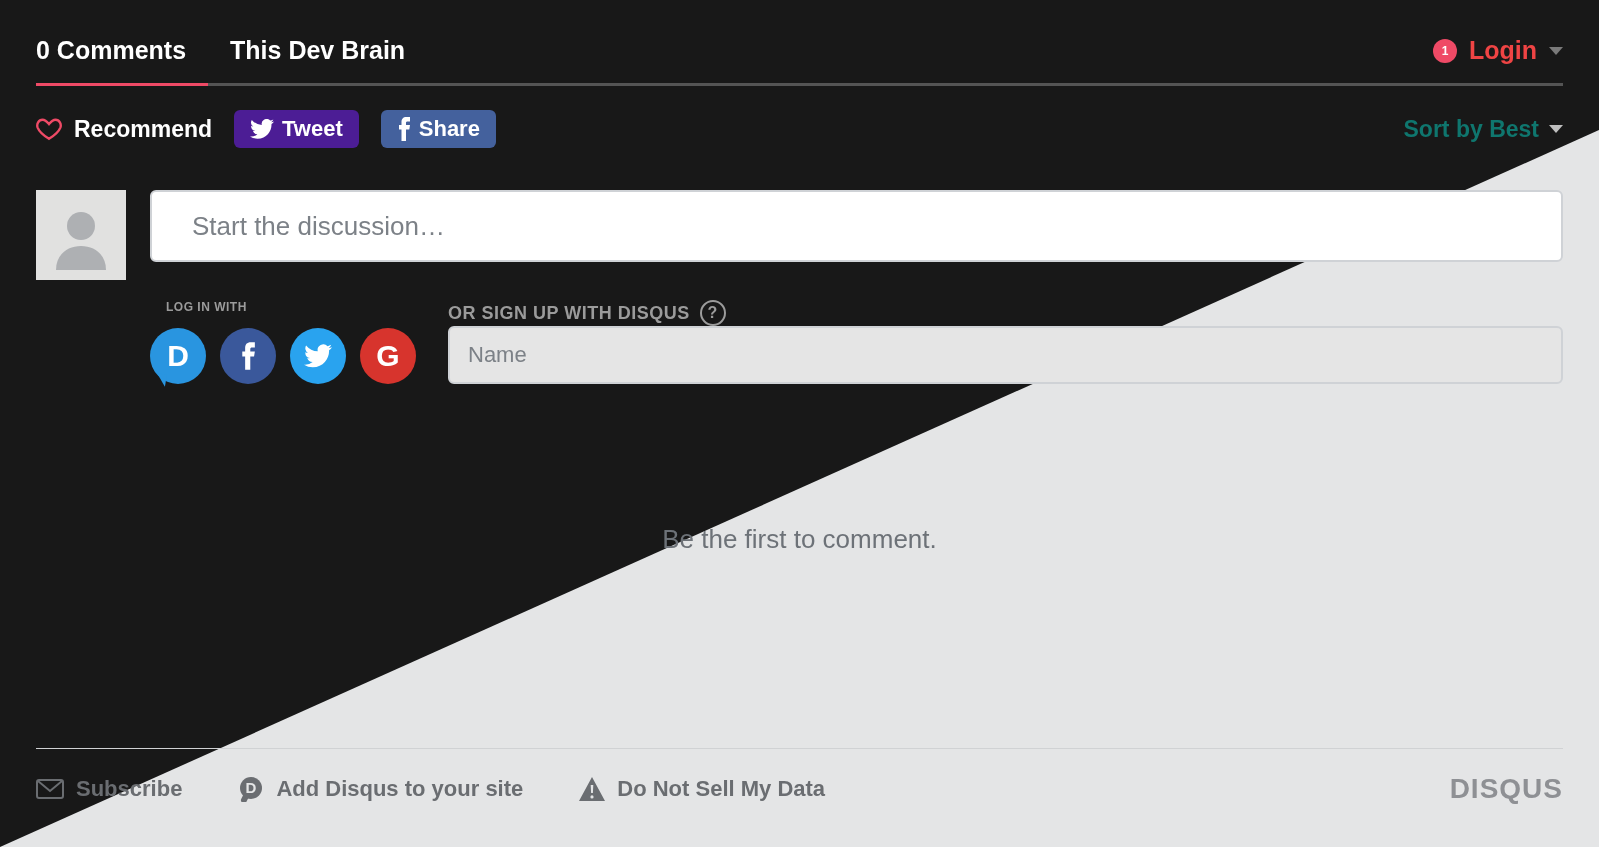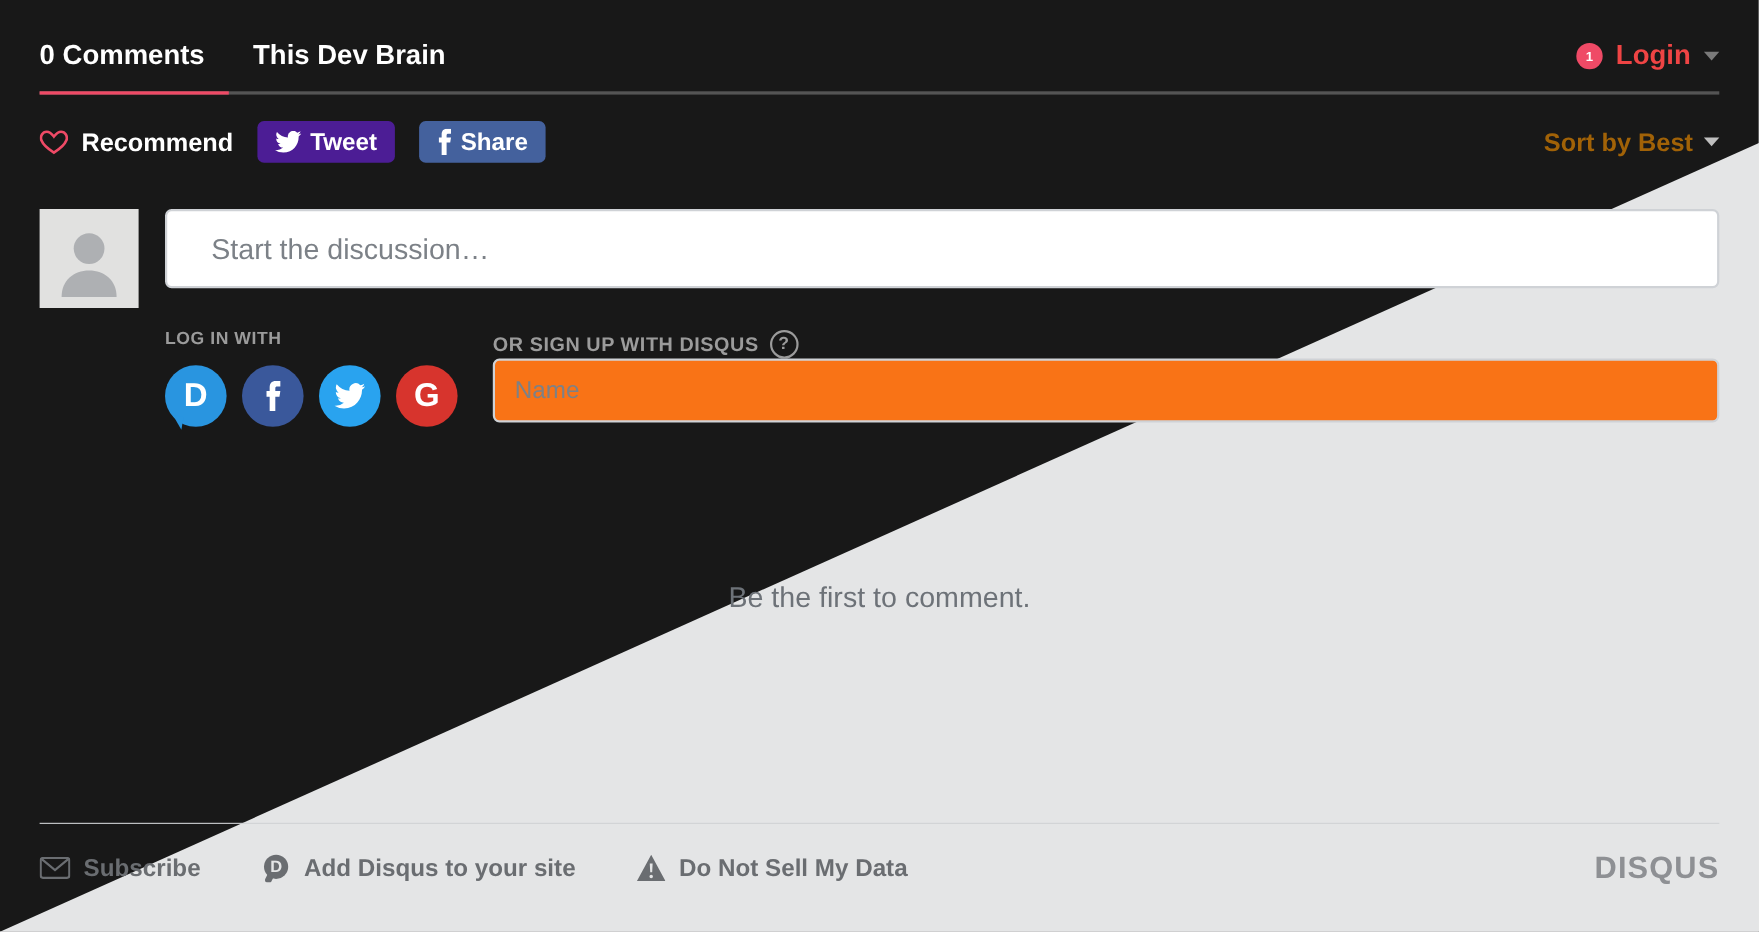--- a/index.html
+++ b/index.html
@@ -36,45 +36,45 @@
   
   .actions { display: flex; align-items: center; gap: 22px; margin-bottom: 42px; }
   .recommend { display: flex; align-items: center; gap: 12px; cursor: pointer; }
   .recommend .heart { width: 26px; height: 24px; }
   .recommend .txt { font-size: 23px; font-weight: 700; color: #fff; }
   .btn { display: flex; align-items: center; gap: 8px; padding: 6px 16px; border-radius: 6px; font-size: 22px; font-weight: 700; color: #fff; cursor: pointer; }
   .btn.tweet { background: #4c1d95; }
   .btn.fbshare { background: #44619d; }
   .actions .spacer { flex: 1; }
   .sort { display: flex; align-items: center; gap: 10px; cursor: pointer; }
-  .sort .txt { font-size: 23px; font-weight: 700; color: #a16207; }
+  .sort .txt { font-size: 23px; font-weight: 700; color: #0f766e; }
   .sort .caret { width: 0; height: 0; border-left: 7px solid transparent; border-right: 7px solid transparent; border-top: 8px solid #bfbfbf; }
 
   
   .compose { display: flex; gap: 24px; margin-bottom: 20px; }
   .avatar { width: 90px; height: 90px; background: #e1e1e0; display: flex; align-items: center; justify-content: center; flex-shrink: 0; }
   .textbox { flex: 1; height: 72px; background: #fff; border: 2px solid #cfd2d6; border-radius: 6px; padding: 0 40px; display: flex; align-items: center; }
   .textbox input { border: none; outline: none; width: 100%; font-size: 26px; color: #333; background: transparent; }
   .textbox input::placeholder { color: #7c8187; }
 
   
   .loginrow { display: flex; gap: 32px; padding-left: 114px; }
-  .loginwith .hdr { font-size: 16px; font-weight: 700; letter-spacing: 0.5px; color: #9b9b9b; margin-bottom: 14px; }
+  .loginwith .hdr { font-size: 12px; font-weight: 700; letter-spacing: 0.5px; color: #9b9b9b; margin-bottom: 14px; margin-left: 16px; }
   .social { display: flex; gap: 14px; }
   .sbtn { width: 56px; height: 56px; border-radius: 50%; display: flex; align-items: center; justify-content: center; color: #fff; font-weight: 700; cursor: pointer; }
   .sbtn.disqus { background: #2995e0; position: relative; }
   .sbtn.disqus::after { content:""; position:absolute; bottom:-2px; left:6px; width:0;height:0; border-top:12px solid #2995e0; border-left:10px solid transparent; border-right:0 solid transparent; transform: rotate(10deg);}
   .sbtn.fb { background: #3a589b; }
   .sbtn.tw { background: #29a3ef; }
   .sbtn.gg { background: #d7342d; }
 
   .signup { flex: 1; }
   .signup .hdr { font-size: 18px; font-weight: 700; letter-spacing: 0.5px; color: #9b9b9b; display: flex; align-items: center; gap: 10px; }
   .signup .q { width: 26px; height: 26px; border: 2px solid #9b9b9b; border-radius: 50%; display: inline-flex; align-items: center; justify-content: center; font-size: 16px; color: #9b9b9b; font-weight: 700; }
-  .nameinput { width: 100%; height: 58px; background: #f97316; border: 2px solid #cfd2d6; border-radius: 6px; padding: 16px 18px; font-size: 22px; color: #333; outline: none; }
+  .nameinput { width: 100%; height: 58px; background: #e5e5e5; border: 2px solid #cfd2d6; border-radius: 6px; padding: 16px 18px; font-size: 22px; color: #333; outline: none; }
   .nameinput::placeholder { color: #7c8187; }
 
   
   .empty { text-align: center; font-size: 26px; color: #6d7278; margin-top: 140px; }
 
   
   .footer { position: absolute; left: 36px; right: 36px; bottom: 42px; border-top: 1px solid #d0d2d4; padding-top: 24px; display: flex; align-items: center; gap: 56px; }
   .flink { display: flex; align-items: center; gap: 12px; font-size: 22px; font-weight: 700; color: #6a6d71; cursor: pointer; }
   .footer .spacer { flex: 1; }
   .brand { font-size: 28px; font-weight: 800; letter-spacing: 1px; color: #8e9094; }

